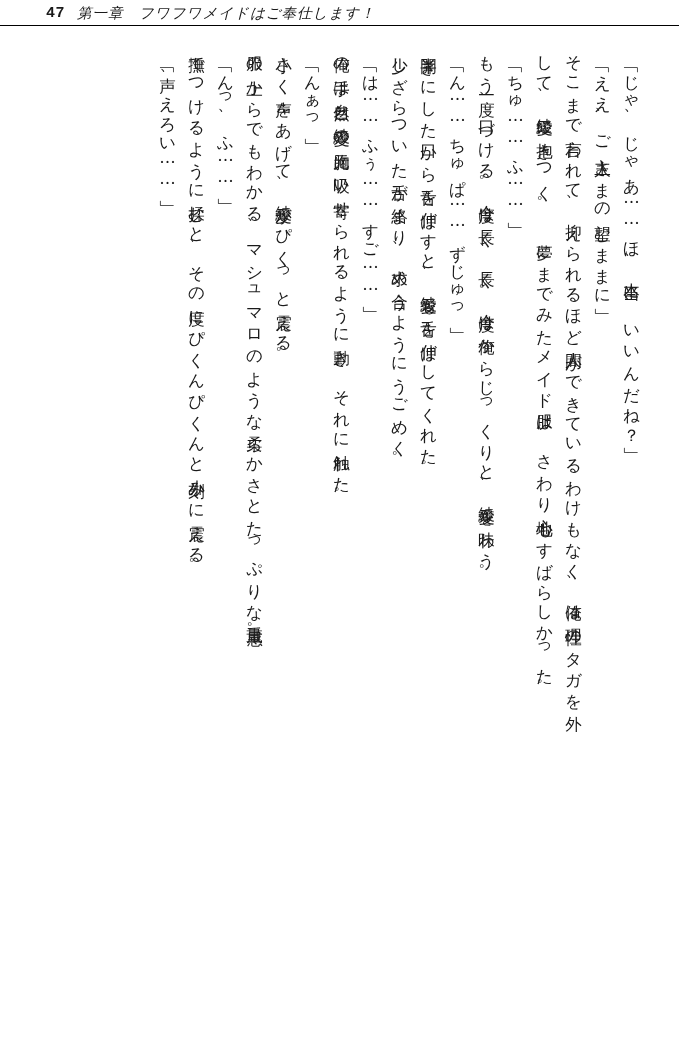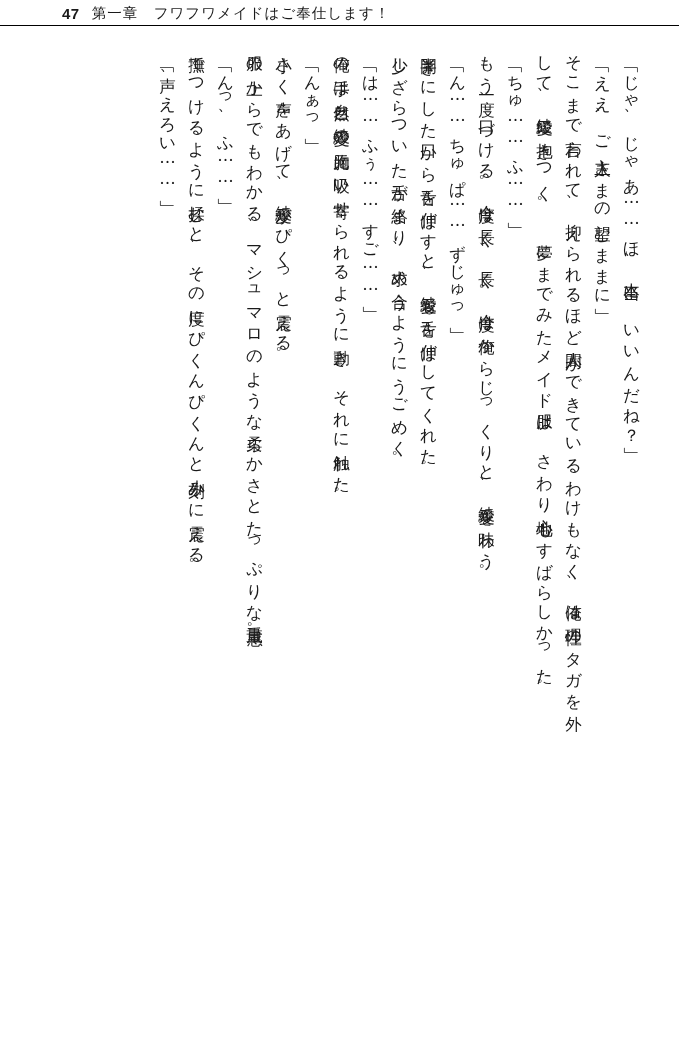--- a/index.html
+++ b/index.html
@@ -32,26 +32,26 @@
     align-items: center;
     padding-left: 46px;
     box-sizing: border-box;
     font-size: 14px;
     letter-spacing: 0.5px;
   }
   .header .folio {
     font-weight: bold;
     font-size: 15px;
     margin-right: 12px;
-    font-family: Liberation Sans, sans-serif;
-    margin-left: 16px;
+    font-family: Liberation Mono, monospace;
   }
   .header .chap {
     font-size: 14.5px;
     letter-spacing: 1px;
+    font-style: italic;
   }
   .rule {
     position: absolute;
     top: 25px;
     left: 0;
     width: 679px;
     height: 1px;
     background: #000;
   }
   

